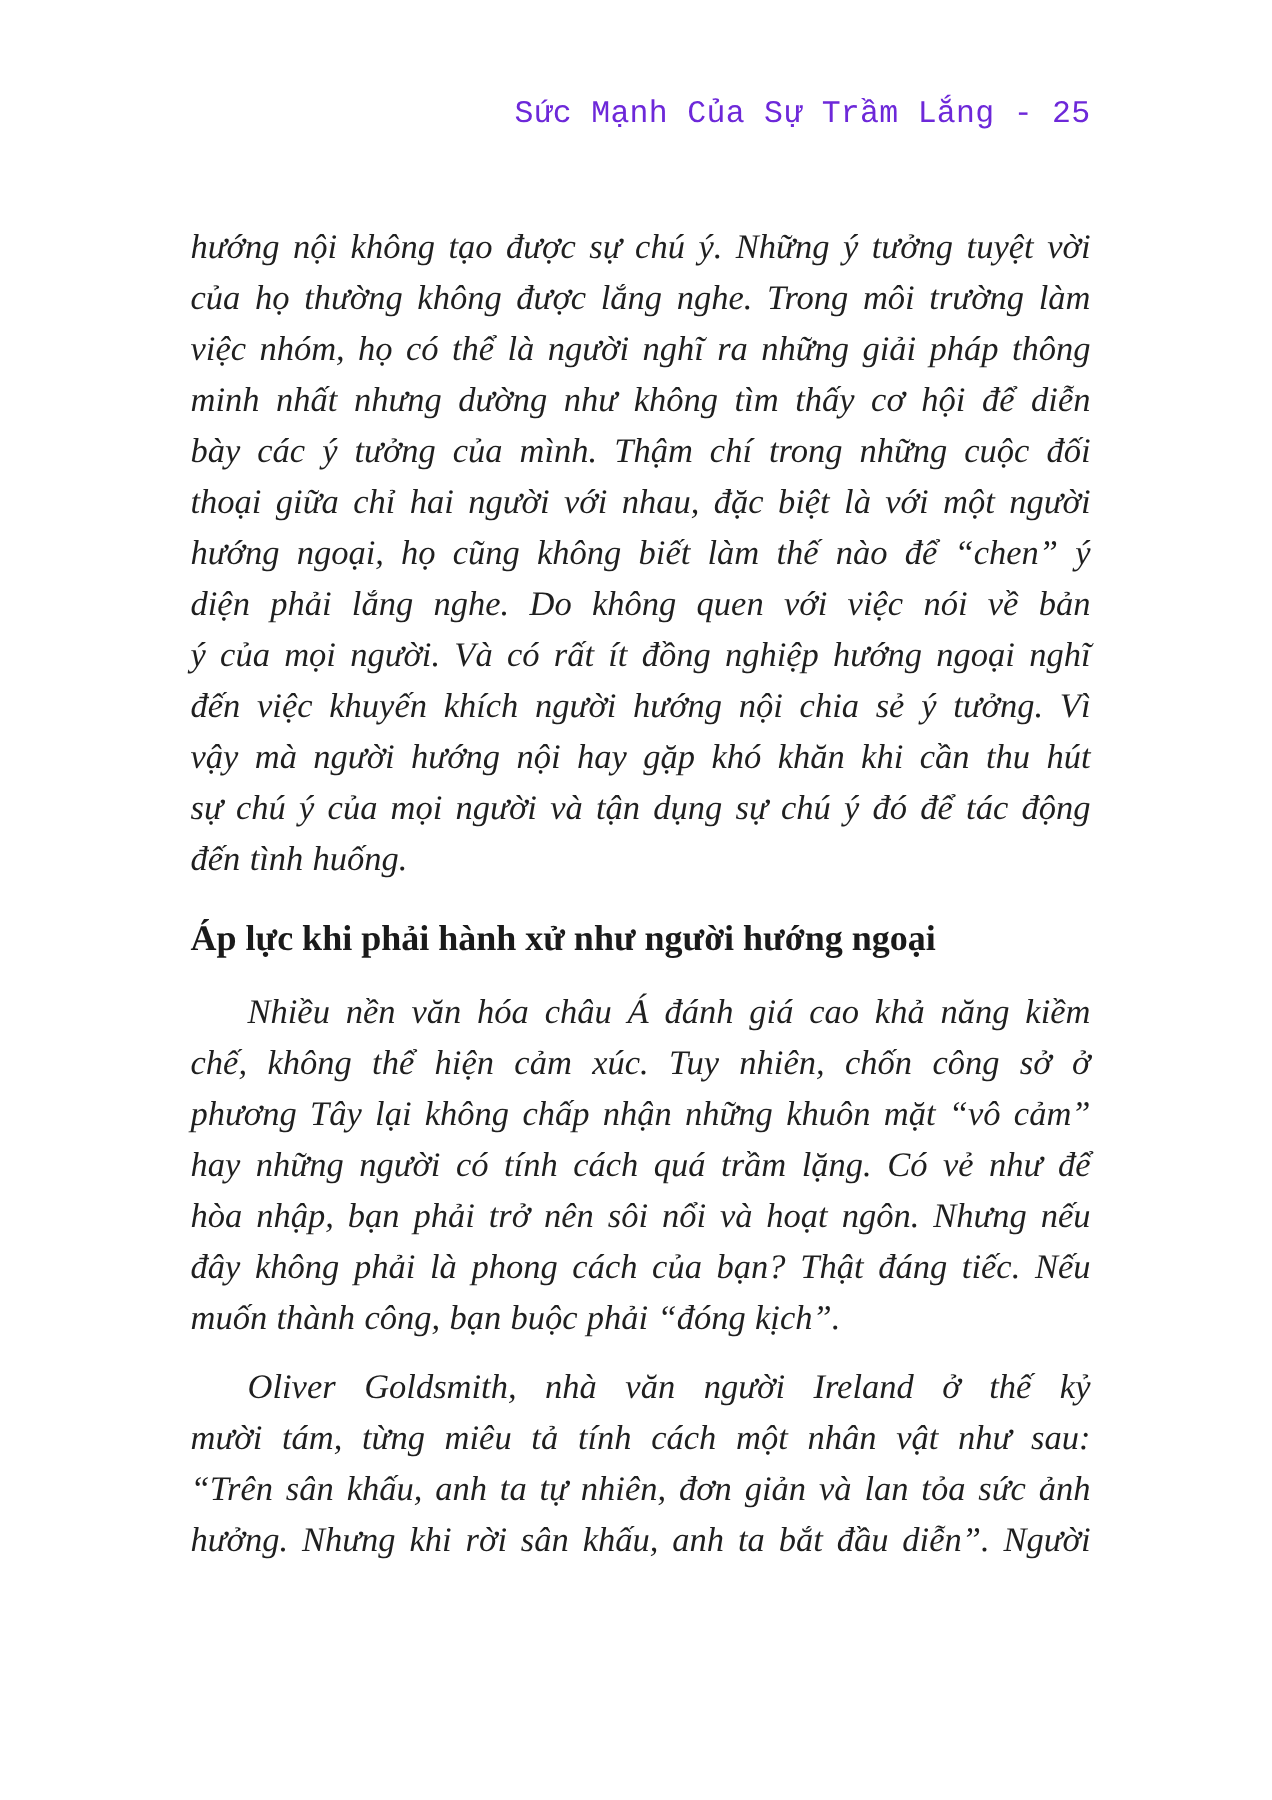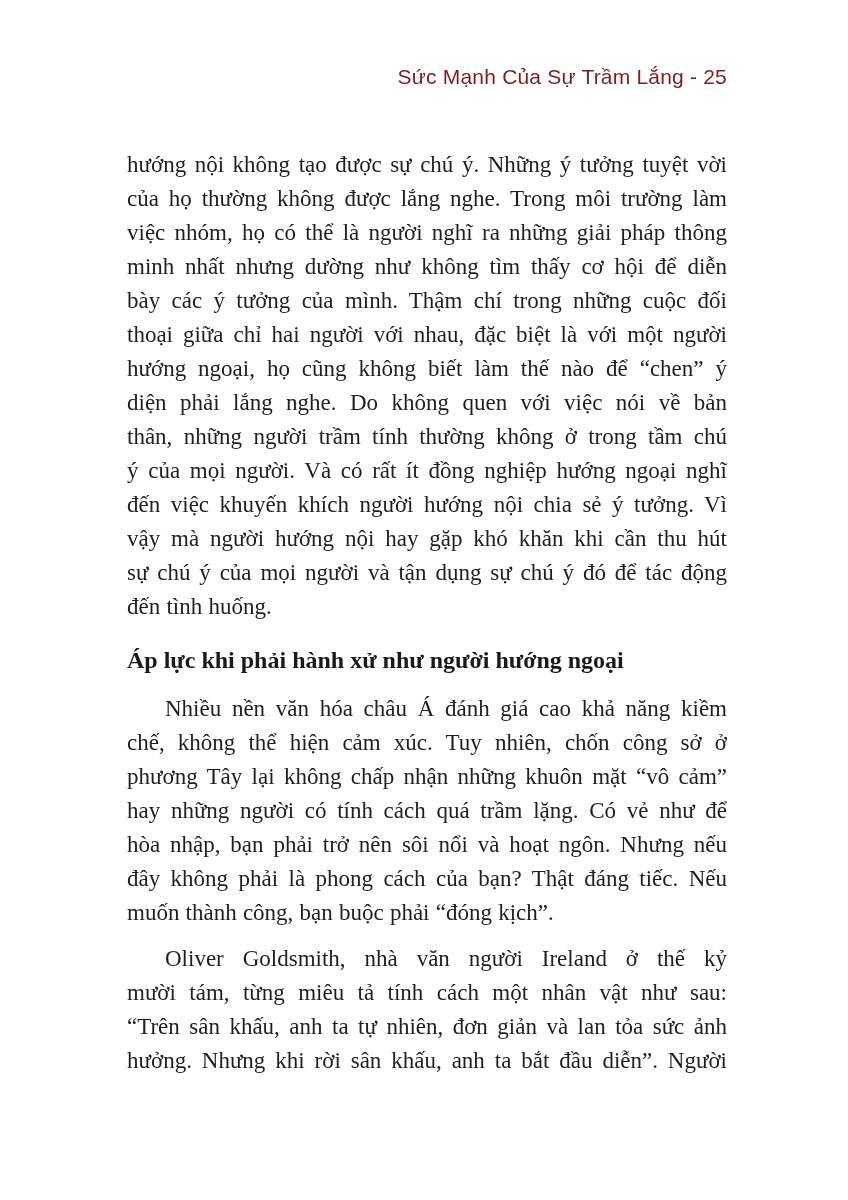--- a/index.html
+++ b/index.html
@@ -15,39 +15,40 @@
     overflow: hidden;
     font-family: "Liberation Serif", "DejaVu Serif", serif;
     color: #1f1f1f;
   }
   .running-header {
     position: absolute;
     top: 64px;
     left: 127px;
     width: 600px;
     text-align: right;
-    font-family: Liberation Sans, sans-serif;
+    font-family: Liberation Mono, monospace;
     font-size: 21px;
     line-height: 26px;
-    color: #7f1d1d;
+    color: #6d28d9;
     letter-spacing: 0.2px;
   }
   .content {
     position: absolute;
     top: 148px;
     left: 127px;
     width: 600px;
   }
   .line {
     font-size: 23px;
     line-height: 34px;
     text-align: justify;
     text-align-last: justify;
     white-space: normal;
     word-spacing: 0.02em;
+    font-style: italic;
   }
   .line.last {
     text-align: right;
     text-align-last: left;
   }
   .line.indent {
     text-indent: 38px;
   }
   .section-heading {
     font-size: 24px;
@@ -72,21 +73,20 @@
 
     <div>
       <div class="line">hướng nội không tạo được sự chú ý. Những ý tưởng tuyệt vời</div>
       <div class="line">của họ thường không được lắng nghe. Trong môi trường làm</div>
       <div class="line">việc nhóm, họ có thể là người nghĩ ra những giải pháp thông</div>
       <div class="line">minh nhất nhưng dường như không tìm thấy cơ hội để diễn</div>
       <div class="line">bày các ý tưởng của mình. Thậm chí trong những cuộc đối</div>
       <div class="line">thoại giữa chỉ hai người với nhau, đặc biệt là với một người</div>
       <div class="line">hướng ngoại, họ cũng không biết làm thế nào để “chen” ý</div>
       <div class="line">diện phải lắng nghe. Do không quen với việc nói về bản</div>
-      <div class="line">thân, những người trầm tính thường không ở trong tầm chú</div>
       <div class="line">ý của mọi người. Và có rất ít đồng nghiệp hướng ngoại nghĩ</div>
       <div class="line">đến việc khuyến khích người hướng nội chia sẻ ý tưởng. Vì</div>
       <div class="line">vậy mà người hướng nội hay gặp khó khăn khi cần thu hút</div>
       <div class="line">sự chú ý của mọi người và tận dụng sự chú ý đó để tác động</div>
       <div class="line last">đến tình huống.</div>
     </div>
 
     <div class="section-heading">Áp lực khi phải hành xử như người hướng ngoại</div>
 
     <div class="para-gap-sm">

